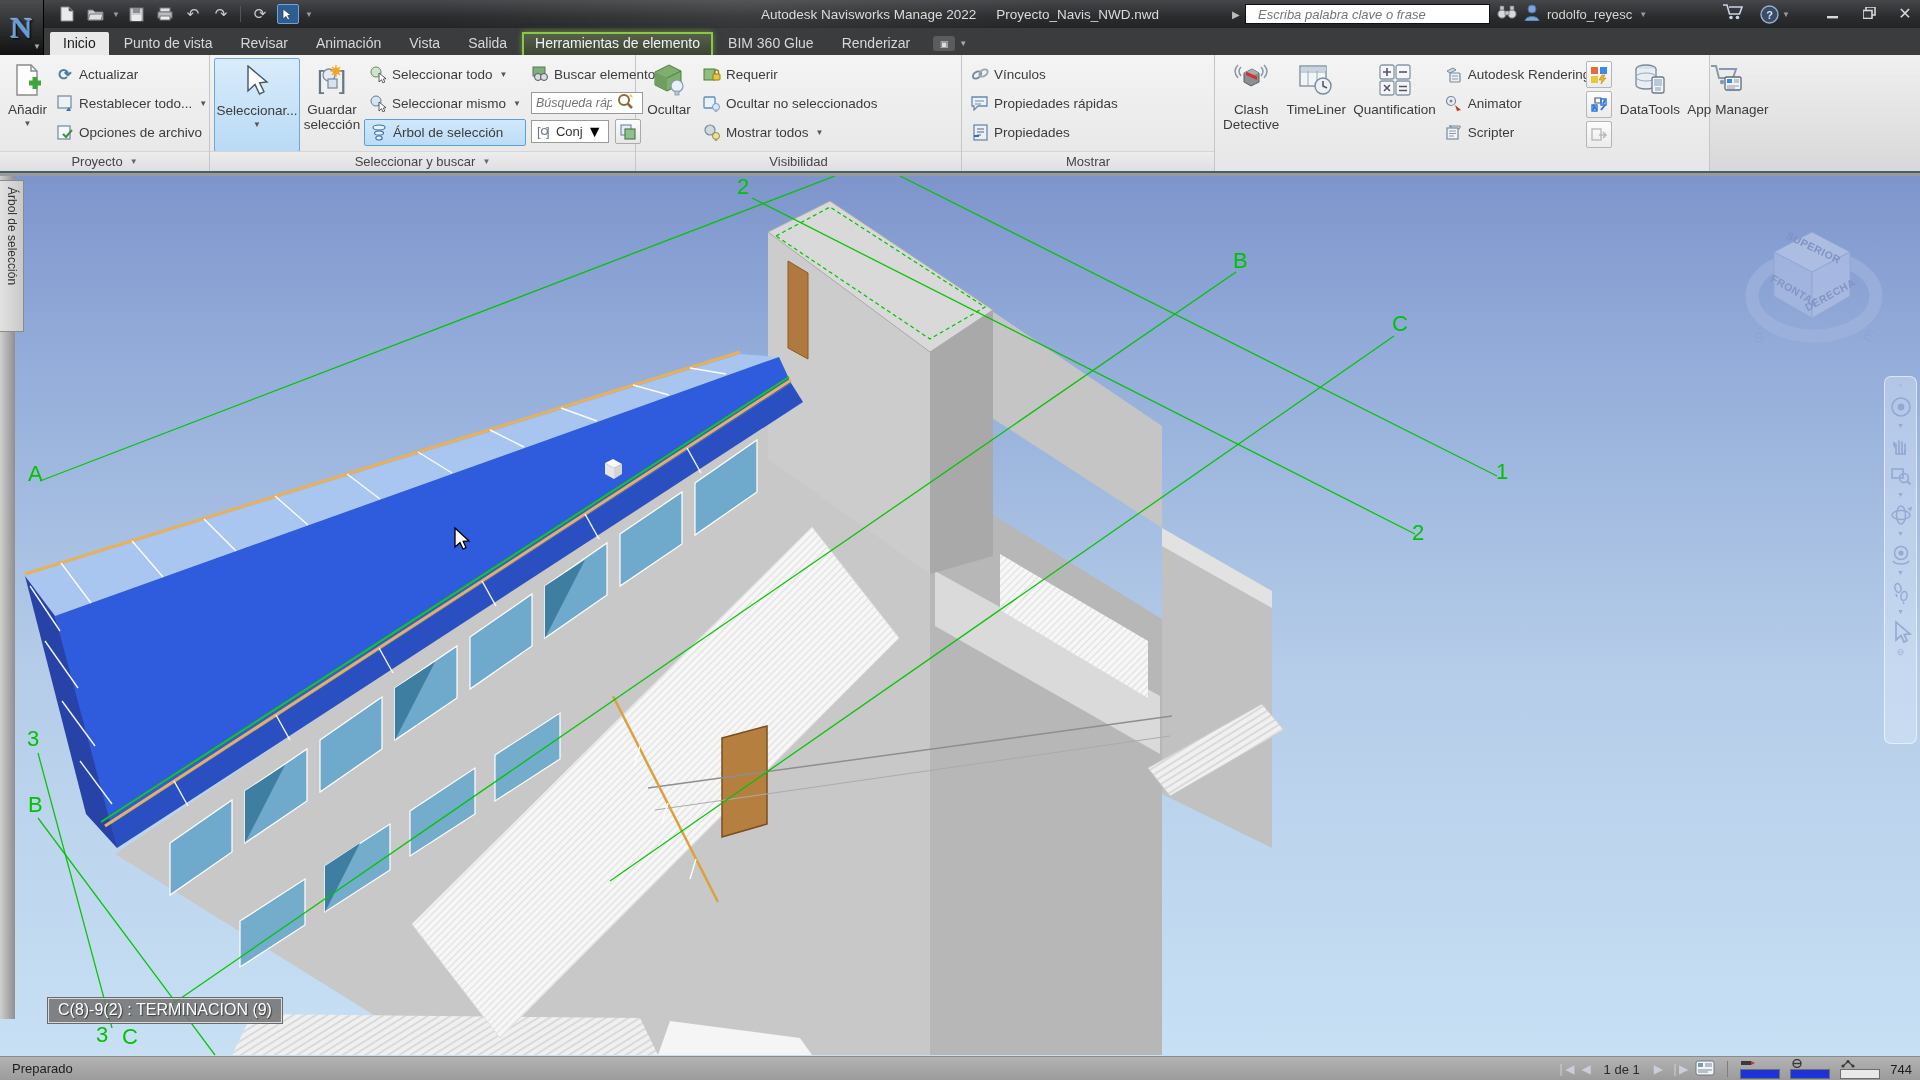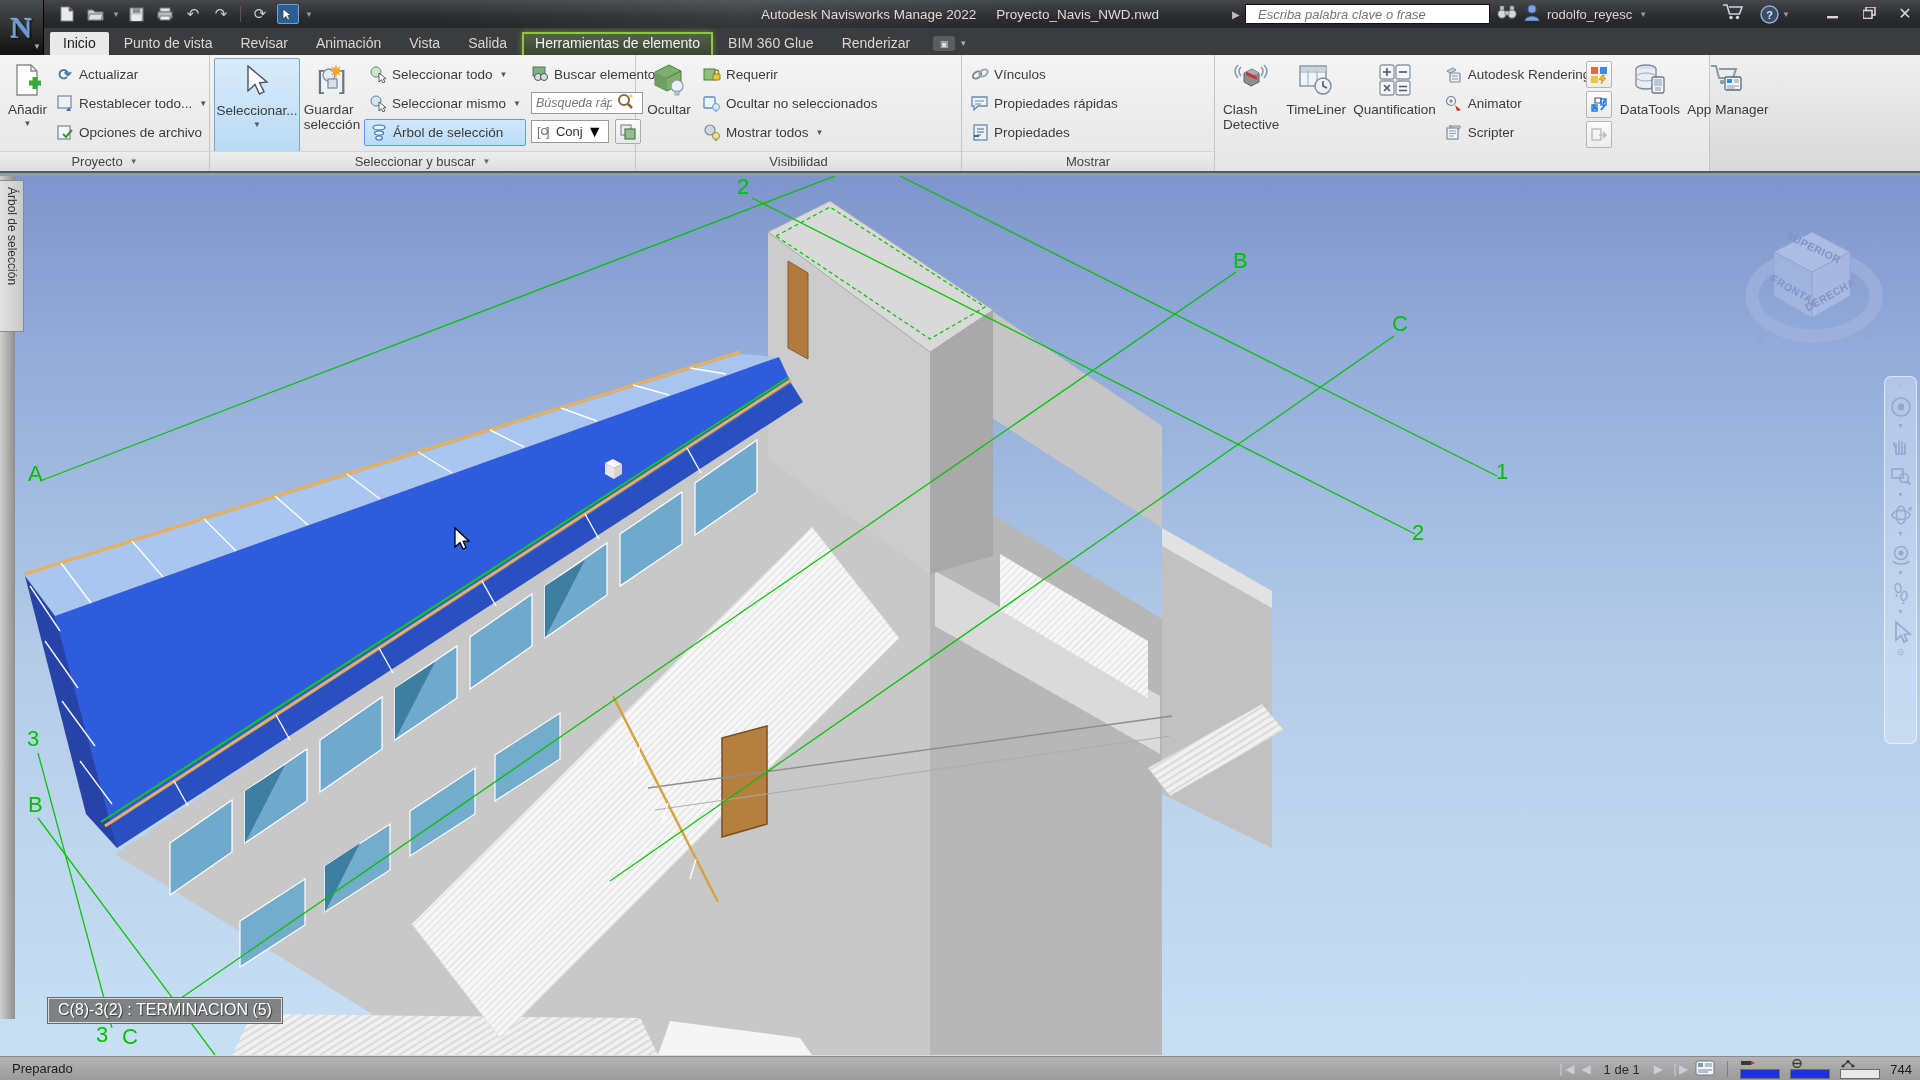--- a/index.html
+++ b/index.html
@@ -42,21 +42,21 @@
   .tabextra .dd { color:#AAA; font-size:8px; }
 
   
   .ribbon { position:absolute; left:0; top:55px; width:1920px; height:118px; background:linear-gradient(#F4F4F4,#E6E6E6); border-bottom:2px solid #44606E; display:flex; }
   .panel { position:relative; height:100%; border-right:1px solid #C6C6C6; padding:3px 4px 21px 4px; display:flex; align-items:flex-start; }
   .panel .plabel { position:absolute; left:0; bottom:0; width:100%; height:20px; background:linear-gradient(#EDEDED,#DFDFDF);
      font-size:13px; color:#454545; display:flex; align-items:center; justify-content:center; gap:7px; border-top:1px solid #D5D5D5; }
   .plabel .dd { font-size:8px; color:#666; }
   .bigbtn { display:flex; flex-direction:column; align-items:center; justify-content:flex-start; padding:4px 4px; height:94px; border-radius:2px; }
   .bigbtn .bicon { height:36px; display:flex; align-items:center; justify-content:center; }
-  .bigbtn .blabel { font-size:13.5px; color:#3C3C3C; text-align:left; line-height:15px; margin-top:4px; white-space:nowrap; }
+  .bigbtn .blabel { font-size:13.5px; color:#3C3C3C; text-align:center; line-height:15px; margin-top:4px; white-space:nowrap; }
   .bigbtn .bdd { font-size:8px; color:#555; margin-top:2px; }
   .bigbtn.hl { background:linear-gradient(#D9ECFB,#B9DAF5); border:1px solid #6FA7DC; }
   .smallcol { display:flex; flex-direction:column; justify-content:flex-start; gap:3px; padding-top:3px; }
   .srow { display:flex; align-items:center; gap:5px; height:26px; padding:0 5px; border-radius:2px; white-space:nowrap; }
   .srow .slabel { font-size:13.5px; color:#3C3C3C; }
   .srow .dd { font-size:8px; color:#555; margin-left:2px; }
   .srow.hl { background:linear-gradient(#D2E8FA,#BBDCF6); border:1px solid #5C9FE0; height:27px; }
   .sicon { width:18px; height:18px; display:flex; align-items:center; justify-content:center; flex:none; }
   .qsearch { display:flex; align-items:center; border:1px solid #9A9A9A; background:#FFF; height:22px; width:112px; margin:2px 0 0 5px; }
   .qsearch input { width:84px; border:0; outline:none; font-style:italic; font-size:12.5px; color:#7A7A7A; padding:0 4px; font-family:"Liberation Sans",sans-serif; }
@@ -686,21 +686,21 @@
         <path d="M0,0 L0,19 L5,14.6 L8,21 L11,19.6 L8.2,13.4 L14,13 Z" fill="#FFF" stroke="#000" stroke-width="1.3"></path>
       </g>
     </svg>
 
     <div class="leftstrip"></div>
     <div class="lefttab">
       <span>Árbol de selección</span>
     </div>
 
     <div class="tooltip">
-      <span>C(8)-3(2) : TERMINACION (5)</span>
+      <span>C(8)-9(2) : TERMINACION (9)</span>
     </div>
 
     <svg class="viewcube" viewBox="0 0 156 150">
       <g opacity="0.62">
         <ellipse cx="74" cy="82" rx="62" ry="40" fill="none" stroke="#A3B5DF" stroke-width="13"></ellipse>
         <g fill="#8FA2D4" font-family="Liberation Sans" font-weight="bold" font-size="15">
           <text x="16" y="130" transform="rotate(-18 16 130)">S</text>
           <text x="122" y="124" transform="rotate(22 122 124)">E</text>
           <text x="132" y="34" opacity=".55" transform="rotate(40 132 34)">N</text>
         </g>

